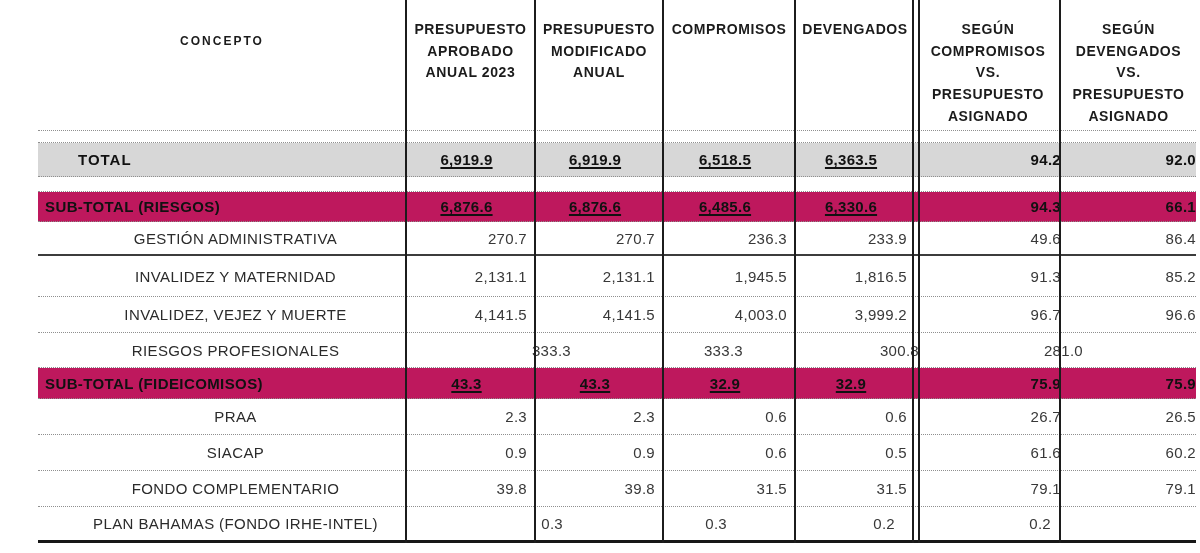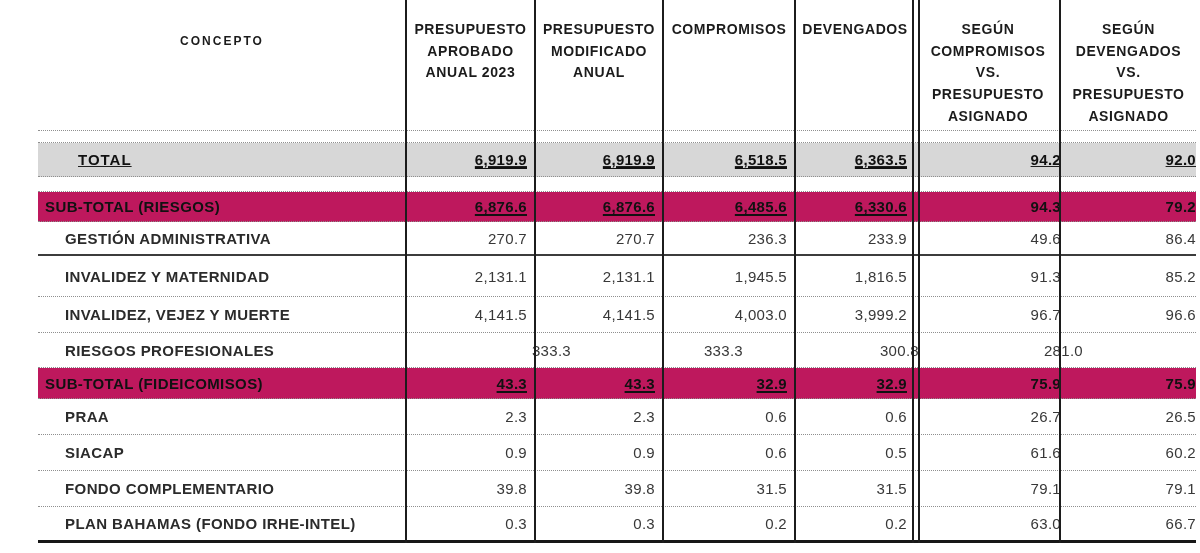--- a/index.html
+++ b/index.html
@@ -56,53 +56,54 @@
   .body-row {
     display: grid;
     grid-template-columns: 368px 129px 128px 132px 120px 146px 135px;
     align-items: center;
     box-sizing: content-box;
   }
   .sep-dotted { border-bottom: 1px dotted #8f8f8f; }
   .sep-solid  { border-bottom: 2px solid  #3c3c3c; }
   .sep-thick  { border-bottom: 3px solid  #171717; }
 
-  .row-total    { background: #d7d7d7; text-decoration: underline; }
+  .row-total    { background: #d7d7d7; }
   .row-subtotal { background: #be185d; }
   .row-detail   { background: #ffffff; }
   .row-spacer   { background: #ffffff; }
 
   .label-cell {
     font-size: 15px;
     letter-spacing: 0.4px;
     white-space: nowrap;
     overflow: hidden;
     color: #2b2b2b;
   }
   .row-total .label-cell    { font-weight: bold; padding-left: 40px; letter-spacing: 1px; color: #111; }
   .row-subtotal .label-cell { font-weight: bold; padding-left: 7px;  color: #111; }
-  .row-detail .label-cell   { font-weight: bold; padding-left: 27px; }
+  .row-detail .label-cell   { font-weight: normal; padding-left: 27px; text-align: center; }
 
   .value-cell {
     font-size: 15px;
     text-align: right;
     padding-right: 8px;
     color: #383838;
     letter-spacing: 0.3px;
     white-space: nowrap;
   }
   .value-cell.pct { padding-right: 0; }
   .row-total .value-cell, .row-subtotal .value-cell {
     font-weight: bold;
     color: #111;
   }
   .value-cell.u {
     text-decoration: underline;
     text-decoration-thickness: 2px;
     text-underline-offset: 2px;
+    text-align: center;
   }
   
   .vline {
     position: absolute;
     top: 0;
     width: 2px;
     height: 543px;
     background: #1c1c1c;
   }
 </style>
@@ -163,21 +164,21 @@
     <div class="value-cell pct"></div>
     <div class="value-cell pct"></div>
   </div>
         <div class="body-row row-subtotal sep-dotted" style="height: 29px;">
     <div class="label-cell">SUB-TOTAL (RIESGOS)</div>
     <div class="value-cell u">6,876.6</div>
     <div class="value-cell u">6,876.6</div>
     <div class="value-cell u">6,485.6</div>
     <div class="value-cell u">6,330.6</div>
     <div class="value-cell pct">94.3</div>
-    <div class="value-cell pct">79.2</div>
+    <div class="value-cell pct">66.1</div>
   </div>
         <div class="body-row row-detail sep-solid" style="height: 32px;">
     <div class="label-cell">GESTIÓN ADMINISTRATIVA</div>
     <div class="value-cell">270.7</div>
     <div class="value-cell">270.7</div>
     <div class="value-cell">236.3</div>
     <div class="value-cell">233.9</div>
     <div class="value-cell pct">49.6</div>
     <div class="value-cell pct">86.4</div>
   </div>
@@ -237,21 +238,21 @@
   </div>
         <div class="body-row row-detail sep-dotted" style="height: 35px;">
     <div class="label-cell">FONDO COMPLEMENTARIO</div>
     <div class="value-cell">39.8</div>
     <div class="value-cell">39.8</div>
     <div class="value-cell">31.5</div>
     <div class="value-cell">31.5</div>
     <div class="value-cell pct">79.1</div>
     <div class="value-cell pct">79.1</div>
   </div>
-        <div class="body-row row-detail sep-thick" style="height: 33px;">
+        <div class="body-row row-detail sep-thick" style="height: 33px; gap: 36px;">
     <div class="label-cell">PLAN BAHAMAS (FONDO IRHE-INTEL)</div>
     <div class="value-cell">0.3</div>
     <div class="value-cell">0.3</div>
     <div class="value-cell">0.2</div>
     <div class="value-cell">0.2</div>
     <div class="value-cell pct">63.0</div>
     <div class="value-cell pct">66.7</div>
   </div>
       </div>
 

